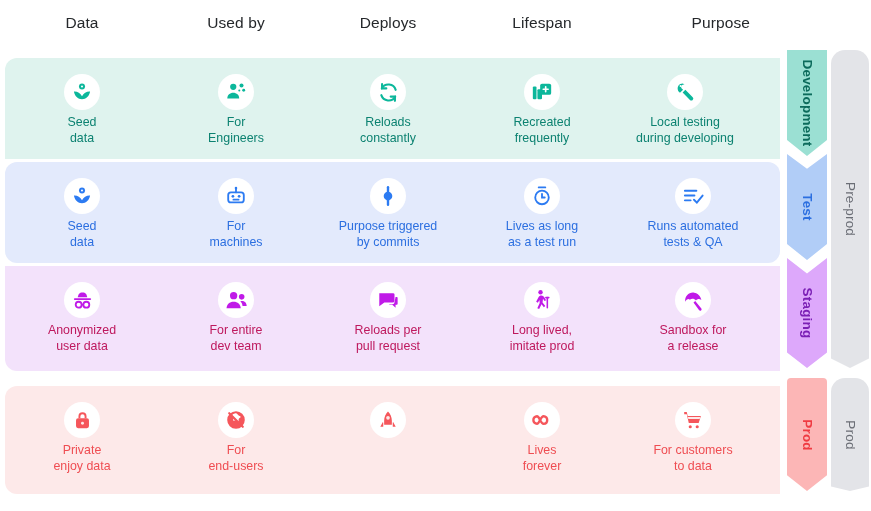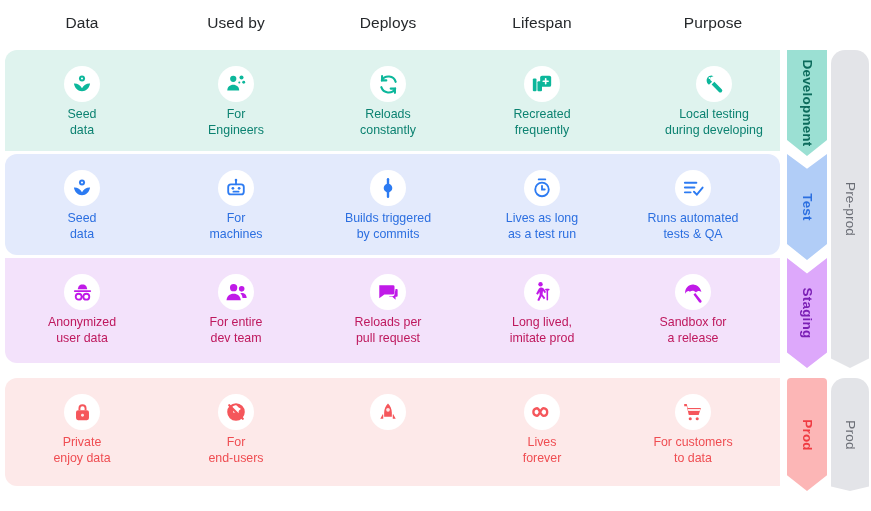--- a/index.html
+++ b/index.html
@@ -22,20 +22,21 @@
     letter-spacing: .1px;
     white-space: nowrap;
   }
 
   
   .env-row {
     position: absolute;
     left: 5px;
     width: 775px;
     border-radius: 12px;
+    margin-top: 8px;
   }
   .env-row.dev     { top: 50px;  height: 101px; background: #dff3ee; border-radius: 12px 0 0 0;}
   .env-row.test    { top: 154px; height: 101px; background: #e3eafc; }
   .env-row.staging { top: 258px; height: 105px; background: #f3e2fb; border-radius: 0 0 0 12px;}
   .env-row.prod    { top: 378px; height: 108px; background: #fde9e9; border-radius: 12px 0 0 12px;}
 
   
   .cell {
     position: absolute;
     top: 16px;
@@ -112,21 +113,21 @@
 </head>
 <body>
 
 <div id="diagram">
 
   <div class="header-row">
     <div class="col-header" style="width: 150px; left: 7px;">Data</div>
     <div class="col-header" style="width: 150px; left: 161px;">Used by</div>
     <div class="col-header" style="width: 150px; left: 313px;">Deploys</div>
     <div class="col-header" style="width: 150px; left: 467px;">Lifespan</div>
-    <div class="col-header" style="width: 150px; left: 638px;">Purpose</div>
+    <div class="col-header" style="width: 150px; left: 600px; text-align: right;">Purpose</div>
   </div>
 
   <div class="env-row dev">
     <div class="cell" style="left: 2px;">
       <span class="icon-bubble">
         <svg width="22" height="22" viewBox="0 0 24 24" fill="#0cb79b">
             <circle cx="12" cy="6" r="3.3"></circle>
             <circle cx="12" cy="6" r="1.1" fill="#fff"></circle>
             <path d="M12 9.5v4"></path>
             <path d="M3.2 11.5c3.6-.3 7 1.7 8.8 5.2 1.8-3.5 5.2-5.5 8.8-5.2-.6 4.9-4.5 8.4-8.8 8.4s-8.2-3.5-8.8-8.4z"></path>
@@ -165,21 +166,21 @@
         <svg width="22" height="22" viewBox="0 0 24 24" fill="#0cb79b">
             <rect x="2" y="6" width="4" height="14" rx="1.2"></rect>
             <rect x="7" y="9" width="5" height="11" rx="1.2"></rect>
             <rect x="10" y="3" width="12" height="12" rx="2"></rect>
             <path d="M16 6.3v5.4M13.3 9h5.4" stroke="#fff" stroke-width="1.8" stroke-linecap="round"></path>
           </svg>
       </span>
       <span class="cell-label">Recreated
 frequently</span>
     </div>
-    <div class="cell" style="left: 634px;">
+    <div class="cell" style="left: 605px;">
       <span class="icon-bubble">
         <svg width="22" height="22" viewBox="0 0 24 24" fill="#0cb79b">
             <path d="M9.6 2.6a5.6 5.6 0 0 0-5 8.2l-.1.1 2 2 3.4-3.4-2-2a2.9 2.9 0 0 1 3.6-3.6z"></path>
             <path d="M9.4 12.6l8 8a2.1 2.1 0 0 0 3-3l-8-8z"></path>
             <circle cx="7.2" cy="5.4" r="1.1" fill="#fff"></circle>
           </svg>
       </span>
       <span class="cell-label">Local testing
 during developing</span>
     </div>
@@ -212,21 +213,21 @@
 machines</span>
     </div>
     <div class="cell" style="left: 308px;">
       <span class="icon-bubble">
         <svg width="22" height="22" viewBox="0 0 24 24" fill="none" stroke="#2c7bf2" stroke-width="2.6" stroke-linecap="round">
             <path d="M12 2.5v5"></path>
             <path d="M12 16.5v5"></path>
             <circle cx="12" cy="12" r="3.4" fill="#2c7bf2"></circle>
           </svg>
       </span>
-      <span class="cell-label">Builds triggered
+      <span class="cell-label">Purpose triggered
 by commits</span>
     </div>
     <div class="cell" style="left: 462px;">
       <span class="icon-bubble">
         <svg width="22" height="22" viewBox="0 0 24 24" fill="none" stroke="#2c7bf2" stroke-width="2" stroke-linecap="round">
             <circle cx="12" cy="13.6" r="7.4"></circle>
             <path d="M8.4 2.6h7.2"></path>
             <path d="M12 9.6v4h3"></path>
           </svg>
       </span>

